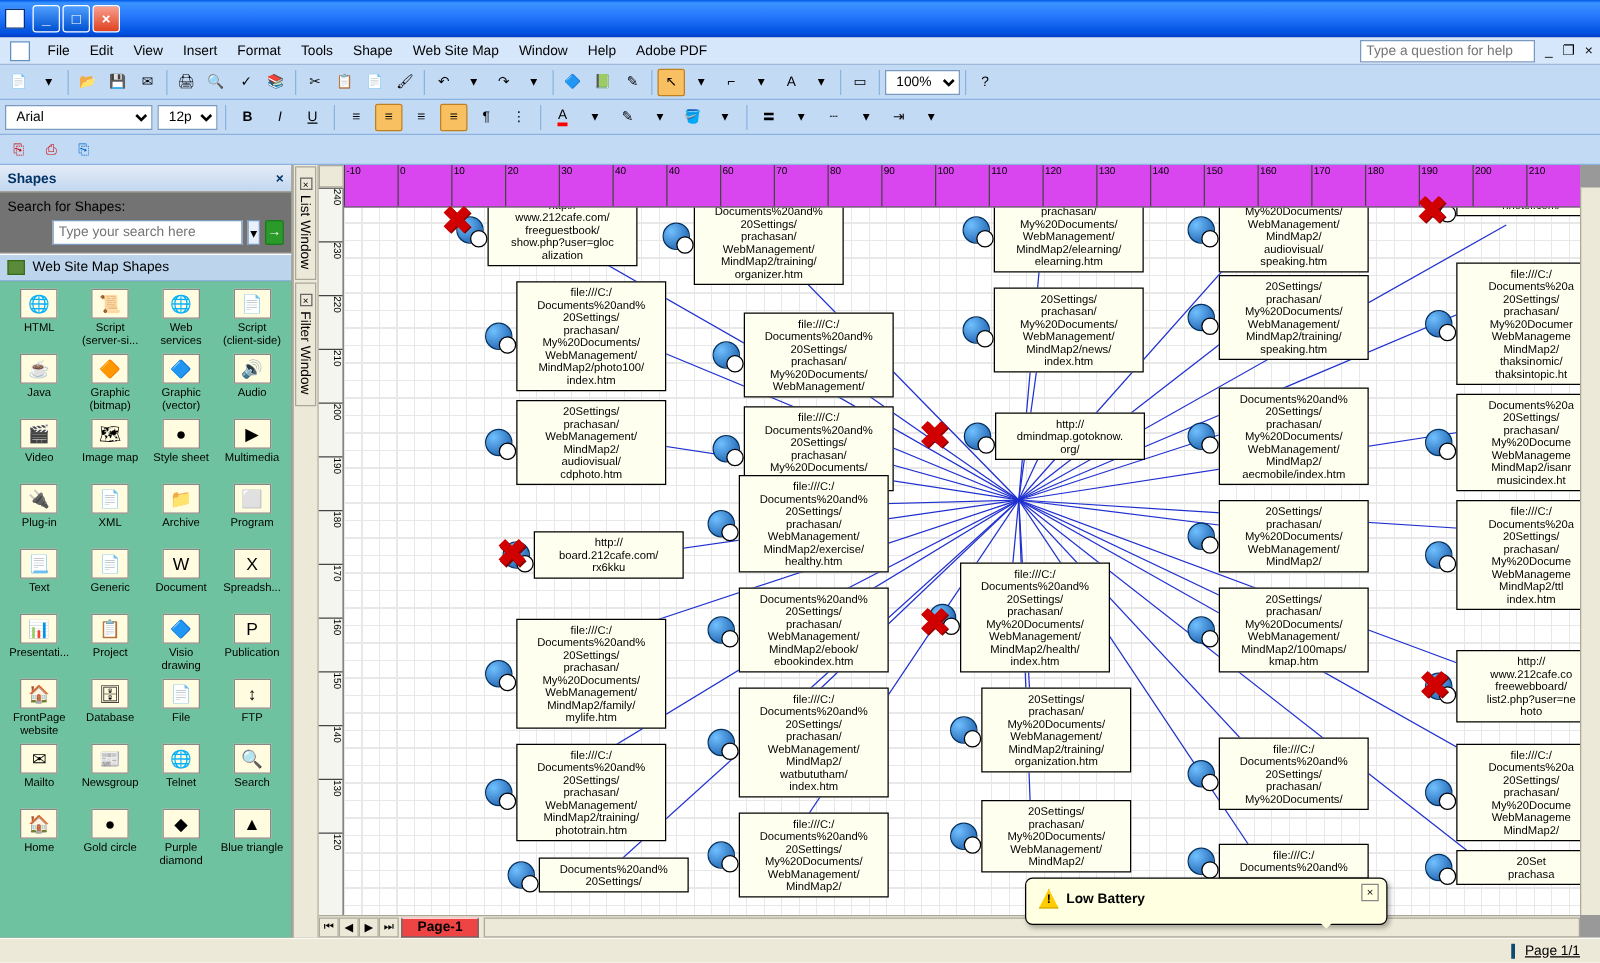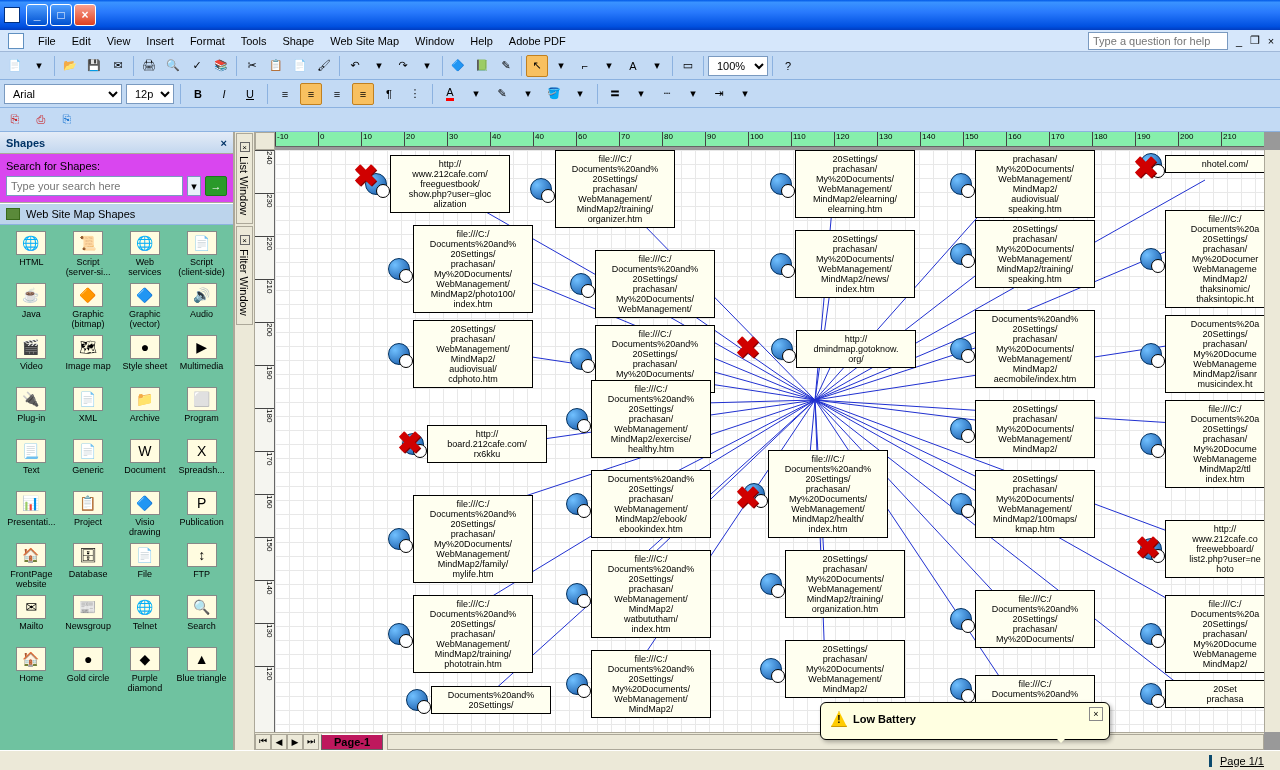--- a/index.html
+++ b/index.html
@@ -17,56 +17,56 @@
 .menubar .help-input { margin-left: auto; width:140px; height:18px; border:1px solid #7a9ac0; padding:0 4px; color:#888; background:#fff; }
 .menubar .mdi { display:flex; margin-left:4px; gap:2px; }
 .menubar .mdi div { width:14px;height:14px; display:flex;align-items:center;justify-content:center; }
 .toolbar { background: #c3daf4; border-bottom: 1px solid #8cb2e0; display: flex; align-items: center; padding: 2px 4px; gap: 2px; height: 28px; }
 .tbtn { width: 22px; height: 22px; border: 1px solid transparent; display:flex;align-items:center;justify-content:center; border-radius:2px; }
 .tsep { width:1px; height:20px; background:#8cb2e0; margin:0 2px; }
 .tsel { height:20px; border:1px solid #7a9ac0; background:#fff; padding:0 4px; }
 .toolbar2 { background:#c3daf4; border-bottom:1px solid #8cb2e0; display:flex;align-items:center; padding:2px 4px; gap:4px; height:28px; }
 .pdfbar { background:#c3daf4; border-bottom:1px solid #8cb2e0; height:24px; display:flex; align-items:center; padding:2px 4px; gap:4px;}
 .main { display:flex; height: calc(770px - 30px - 22px - 28px - 28px - 24px - 20px); }
-.shapes-panel { width:235px; background:#d946ef; border-right:2px solid #aca899; display:flex; flex-direction:column; }
+.shapes-panel { width:235px; background:#737373; border-right:2px solid #aca899; display:flex; flex-direction:column; }
 .shapes-hdr { height:22px; background:linear-gradient(to bottom,#e4ecf7,#c3d7ef); border-bottom:1px solid #aca899; display:flex;align-items:center; padding:0 6px; font-weight:bold; color:#003366;}
 .shapes-hdr .close-x{margin-left:auto;cursor:pointer;}
 .search-area { padding:6px; border-bottom:1px solid #aca899; }
 .search-area label{display:block; margin-bottom:4px;}
-.search-row{display:flex;gap:4px;}
+.search-row{display:flex;gap:4px;margin-left:36px;}
 .search-input{flex:1;height:20px;border:1px solid #7a9ac0;padding:0 4px;}
 .search-go{width:22px;height:20px;background:#2a9a2a;color:#fff;display:flex;align-items:center;justify-content:center;font-weight:bold;border:1px solid #1a7a1a;border-radius:2px;}
 .stencil-hdr{height:22px;background:#bcd4ec;border-bottom:1px solid #8cb2e0;border-top:1px solid #fff;display:flex;align-items:center;padding:0 6px;}
 .stencil-hdr .st-icon{width:14px;height:12px;background:#5a8a3a;margin-right:6px;border:1px solid #3a6a1a;}
 .stencil-body{flex:1;background:#6fc2a0;overflow:auto;padding:4px;display:grid;grid-template-columns:repeat(4,1fr);gap:2px 2px;align-content:start;}
 .shape-item{text-align:center;padding:2px;cursor:pointer;}
 .shape-item .icon{width:30px;height:24px;background:#fffce0;border:1px solid #888;margin:0 auto 2px;display:flex;align-items:center;justify-content:center;font-size:14px;}
 .shape-item .lbl{font-size:9px;line-height:10px;color:#000;word-wrap:break-word;min-height:20px;}
 .canvas-area{flex:1;display:flex;position:relative;background:#999;}
 .side-tabs{width:20px;background:#ece9d8;border-right:1px solid #aca899;display:flex;flex-direction:column;}
 .side-tab{writing-mode:vertical-rl;padding:8px 2px;background:#ece9d8;border:1px solid #aca899;margin:1px;font-size:10px;cursor:pointer;}
 .side-tab .tx{width:10px;height:10px;border:1px solid #666;margin-bottom:4px;display:inline-flex;align-items:center;justify-content:center;font-size:8px;}
 .ruler-corner{width:20px;height:18px;background:#ece9d8;border:1px solid #aca899;position:absolute;top:0;left:20px;z-index:5;}
-.ruler-h{position:absolute;top:0;left:40px;right:16px;height:15px;background:#86efac;border-bottom:1px solid #666;overflow:hidden;z-index:4;}
+.ruler-h{position:absolute;top:0;left:40px;right:16px;height:34px;background:#d946ef;border-bottom:1px solid #666;overflow:hidden;z-index:4;}
 .ruler-h-inner{position:relative;height:100%;white-space:nowrap;}
 .ruler-tick{position:absolute;top:0;height:100%;border-left:1px solid #444;font-size:8px;padding-left:1px;}
 .ruler-v{position:absolute;top:18px;left:20px;width:20px;bottom:18px;background:#f5f5f0;border-right:1px solid #666;z-index:4;}
 .ruler-vtick{position:absolute;left:0;width:100%;border-top:1px solid #444;font-size:8px;writing-mode:vertical-rl;}
 .canvas{position:absolute;top:18px;left:40px;right:16px;bottom:18px;background:#fff;overflow:hidden;}
 .grid{position:absolute;inset:0;background-image:repeating-linear-gradient(to right,#e8e8e8 0,#e8e8e8 1px,transparent 1px,transparent 14px),repeating-linear-gradient(to bottom,#e8e8e8 0,#e8e8e8 1px,transparent 1px,transparent 14px);}
 .node{position:absolute;background:#fffff0;border:1px solid #000;padding:3px 4px;font-size:9px;line-height:10px;text-align:center;width:120px;z-index:3;}
 .node-icon{position:absolute;width:22px;height:22px;left:-26px;top:50%;transform:translateY(-50%);background:radial-gradient(circle at 30% 30%,#70c0ff,#1050a0);border-radius:50%;border:1px solid #003060;z-index:3;}
 .node-icon::after{content:'';position:absolute;right:-4px;bottom:-4px;width:12px;height:12px;background:#fff;border:1px solid #000;border-radius:50%;}
 .err-x{position:absolute;color:#d00000;font-size:30px;font-weight:bold;z-index:4;text-shadow:1px 1px 0 #800;}
 .center-node{position:absolute;background:#fffff0;border:2px solid #000;padding:6px 8px;font-size:14px;line-height:18px;text-align:center;width:160px;z-index:5;}
 .connectors{position:absolute;inset:0;z-index:2;}
 .vscroll{position:absolute;top:18px;right:0;width:16px;bottom:18px;background:#ece9d8;border-left:1px solid #aca899;}
 .hscroll-area{position:absolute;bottom:0;left:20px;right:16px;height:18px;background:#ece9d8;border-top:1px solid #aca899;display:flex;align-items:center;}
 .nav-btn{width:16px;height:16px;border:1px solid #aca899;background:#ece9d8;display:flex;align-items:center;justify-content:center;font-size:9px;}
-.page-tab{height:16px;padding:0 12px;background:#be185d;border:1px solid #666;border-top-color:#fff;font-weight:bold;margin-left:2px;display:flex;align-items:center;}
+.page-tab{height:16px;padding:0 12px;background:#ef4444;border:1px solid #666;border-top-color:#fff;font-weight:bold;margin-left:2px;display:flex;align-items:center;}
 .statusbar{height:20px;background:#ece9d8;border-top:1px solid #fff;display:flex;align-items:center;padding:0 8px;}
 .statusbar .sr{margin-left:auto;padding:0 8px;border-left:3px solid #0c4a6e;text-decoration:underline;}
 .balloon{position:absolute;bottom:30px;right:170px;width:290px;background:#ffffe1;border:1px solid #000;border-radius:6px;padding:8px 10px;z-index:100;box-shadow:2px 2px 4px rgba(0,0,0,0.3);}
 .balloon .b-title{font-weight:bold;margin-bottom:4px;display:flex;align-items:center;}
 .balloon .b-warn{width:16px;height:16px;margin-right:6px;background:#ffcc00;border:1px solid #cc9900;clip-path:polygon(50% 0,100% 100%,0 100%);display:flex;align-items:center;justify-content:center;font-weight:bold;color:#000;font-size:10px;}
 .balloon .b-close{position:absolute;top:4px;right:6px;width:14px;height:14px;border:1px solid #888;display:flex;align-items:center;justify-content:center;font-size:9px;cursor:pointer;}
 .balloon::after{content:'';position:absolute;bottom:-12px;right:40px;border:8px solid transparent;border-top-color:#ffffe1;}
 .active-tool{background:#f8c060;border:1px solid #c08020!important;}
 </style>
 </head>

